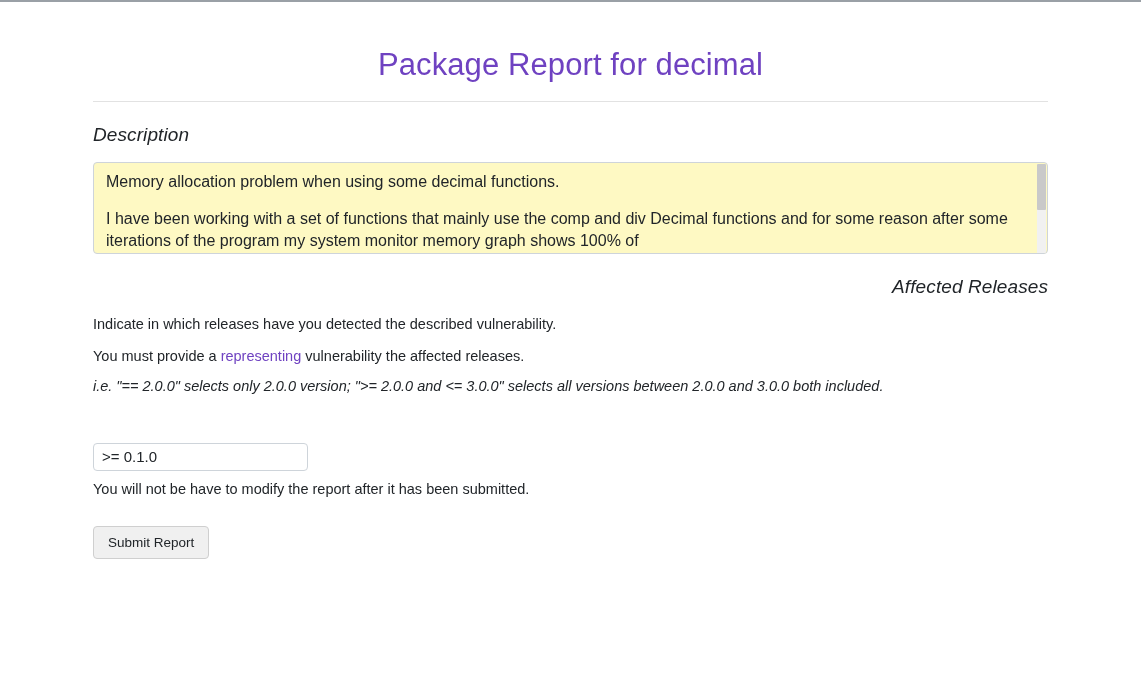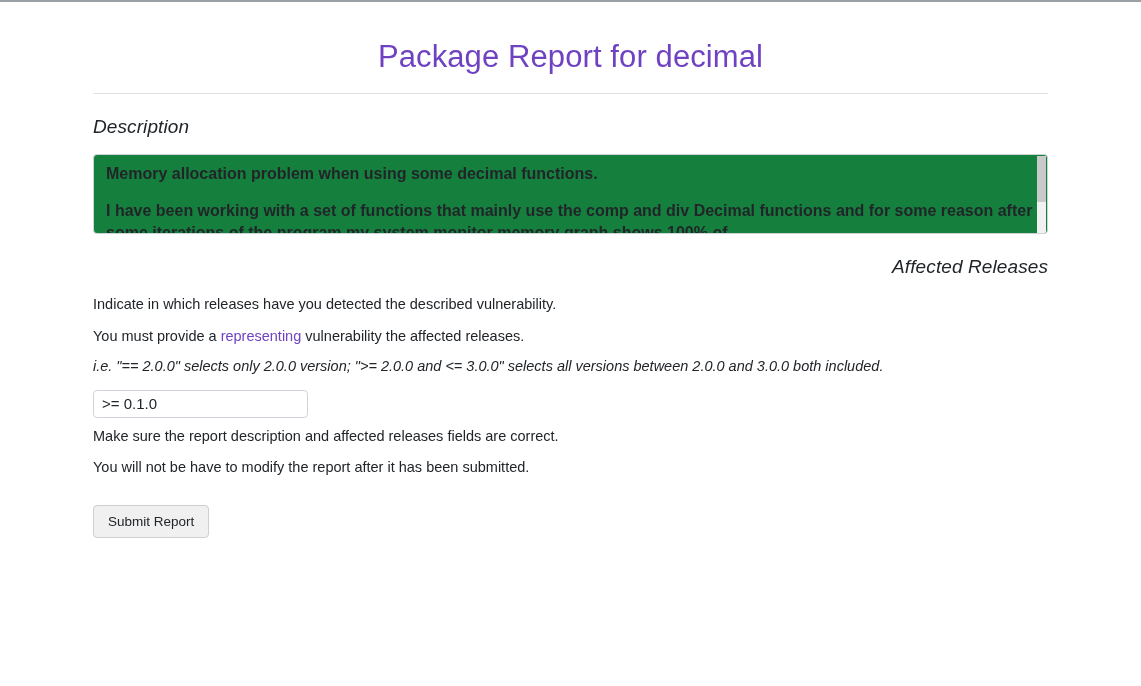--- a/index.html
+++ b/index.html
@@ -17,21 +17,21 @@
   }
   .topbar {
     height: 3px;
     background: #ffffff;
     border-top: 2px solid #9aa0a6;
     width: 100%;
     position: absolute;
     top: 0; left: 0;
   }
   .page {
-    padding: 4px 93px;
+    padding: 12px 93px;
     box-sizing: border-box;
   }
   .page-title {
     text-align: center;
     color: #6f42c1;
     font-weight: 400;
     font-size: 31px;
     margin: 0;
     padding-top: 35px;
     padding-bottom: 18px;
@@ -66,31 +66,30 @@
     color: #212529;
   }
   a.req-link {
     color: #6f42c1;
     text-decoration: none;
   }
 
   .desc-box {
     border: 1px solid #ced4da;
     border-radius: 4px;
-    height: 80px;
+    height: 92px;
     box-sizing: border-box;
     padding: 8px 12px 8px 12px;
     overflow: hidden;
     position: relative;
-    background: #15803d;
+    background: #fef9c3;
     font-size: 16px;
     line-height: 1.42;
     color: #212529;
     margin-bottom: 22px;
-    font-weight: bold;
   }
   .desc-box p {
     margin: 0 0 14px 0;
   }
   .desc-box p:last-child { margin-bottom: 0; }
   .scrollbar {
     position: absolute;
     top: 1px;
     right: 1px;
     width: 9px;
@@ -113,20 +112,21 @@
     box-sizing: border-box;
     border: 1px solid #ced4da;
     border-radius: 4px;
     padding: 2px 8px;
     font-size: 15px;
     font-family: "Liberation Sans", sans-serif;
     color: #212529;
     background: #fff;
     margin-bottom: 8px;
     outline: none;
+    margin-top: 33px;
   }
 
   .submit-btn {
     display: inline-block;
     background: #f0f0f0;
     border: 1px solid #cfcfcf;
     border-radius: 4px;
     font-size: 13.5px;
     color: #212529;
     padding: 8px 14px;
@@ -155,18 +155,17 @@
     </div>
   </div>
 
   <h2 class="section tight">Affected Releases</h2>
   <p class="lead">Indicate in which releases have you detected the described vulnerability.</p>
   <p class="lead"><span>You must provide a </span><a class="req-link" href="#">representing</a><span> vulnerability the affected releases.</span></p>
   <p class="italic">i.e. "== 2.0.0" selects only 2.0.0 version; "&gt;= 2.0.0 and &lt;= 3.0.0" selects all versions between 2.0.0 and 3.0.0 both included.</p>
 
   <input class="release-input" type="text" value="&gt;= 0.1.0" style="">
 
-  <p class="lead">Make sure the report description and affected releases fields are correct.</p>
   <p class="lead">You will not be have to modify the report after it has been submitted.</p>
 
   <button class="submit-btn">Submit Report</button>
 
 </div>
 
 </body></html>

